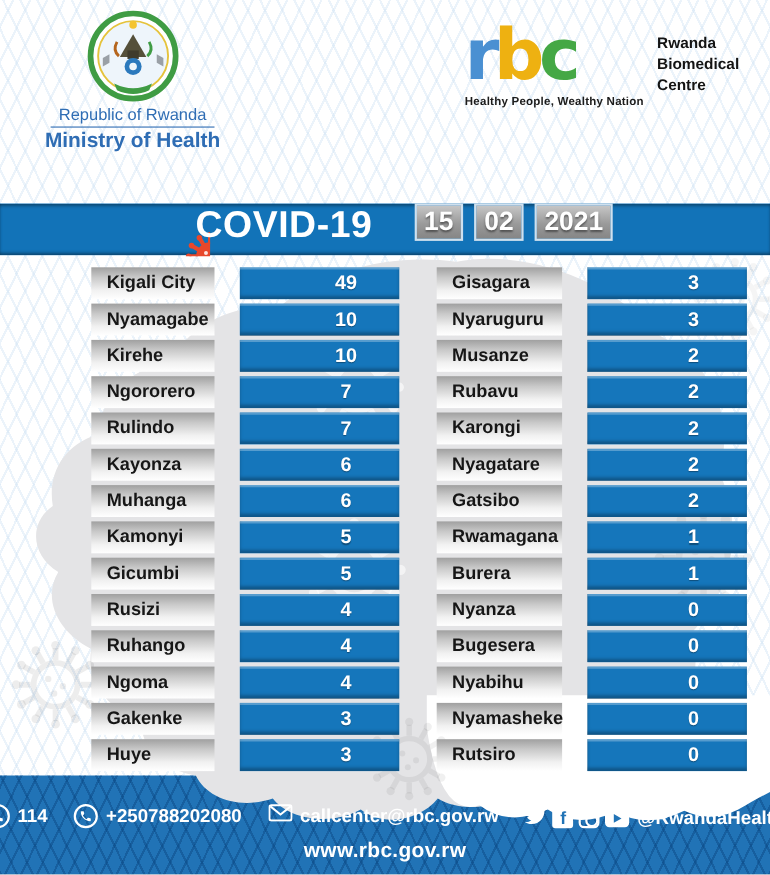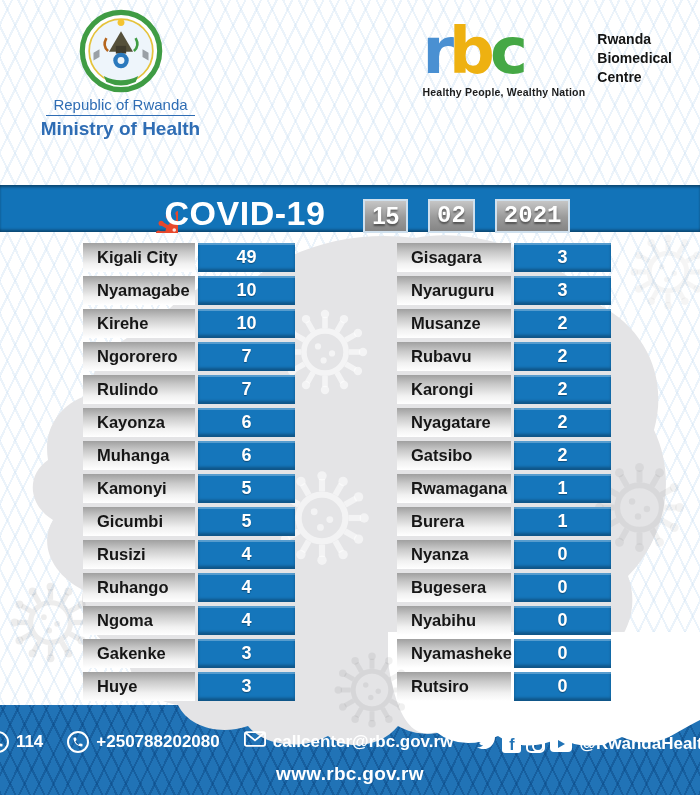--- a/index.html
+++ b/index.html
@@ -25,42 +25,42 @@
   .rbc-tagline{font-size:10.5px;font-weight:700;color:#1c1c1c;margin-top:6px;letter-spacing:.2px;}
   .rbc-name{margin-left:12px;margin-top:8px;font-size:14px;font-weight:700;color:#141414;line-height:19px;}
   
   .subtitle{position:absolute;top:146px;left:0;width:100%;text-align:center;
     font-size:17.5px;font-weight:700;color:#8d9196;letter-spacing:.2px;}
   .subtitle .sep{color:#b9bfc6;padding:0 10px;font-weight:400;}
   
   .banner{position:absolute;top:185px;left:0;width:700px;height:47px;background:#1273b8;
     box-shadow:inset 0 3px 3px -1px rgba(0,0,0,.4), inset 0 -3px 3px -1px rgba(0,0,0,.4);
     display:flex;align-items:center;justify-content:center;}
-  .banner-inner{display:flex;align-items:flex-end;}
+  .banner-inner{display:flex;align-items:flex-start;}
   .banner-virus{position:relative;z-index:1;margin-right:-13px;color:#e8472b;}
   .banner-title{position:relative;z-index:2;color:#fff;font-size:34px;font-weight:800;letter-spacing:.5px;}
   .date-boxes{display:flex;margin-left:38px;}
   .date-box{background:linear-gradient(180deg,#c6c6c6 0%,#9a9a9a 55%,#858585 100%);
     border:2px solid #cfe0ee;color:#fff;font-size:24px;font-weight:800;
     padding:1px 7px;text-shadow:0 2px 2px rgba(0,0,0,.45);}
-  .date-box + .date-box{margin-left:20px;font-family:Liberation Mono, monospace;}
+  .date-box + .date-box{margin-left:10px;}
   
   .map-layer{position:absolute;left:0;top:232px;width:700px;height:563px;z-index:2;pointer-events:none;}
   
   .table{position:absolute;top:243px;z-index:3;}
   .table.left{left:83px;}
   .table.right{left:397px;}
-  .row{display:flex;height:29px;margin-bottom:4px;}
+  .row{display:flex;height:29px;margin-bottom:4px;gap:20px;}
   .district{width:112px;background:linear-gradient(180deg,#a0a0a0 0%,#c9c9c9 32%,#f1f1f1 72%,#ffffff 100%);
     color:#161616;font-size:16.5px;font-weight:700;line-height:29px;padding-left:14px;box-sizing:border-box;
     white-space:nowrap;}
   .table.right .district{width:114px;}
   .cases{width:97px;margin-left:3px;background:#1576bb;color:#fff;font-size:18px;font-weight:700;
     line-height:29px;text-align:center;text-shadow:0 1px 1px rgba(0,0,0,.35);
-    box-shadow:inset 0 2px 0 rgba(255,255,255,.28), inset 0 -3px 3px rgba(0,0,0,.28);}
+    box-shadow:inset 0 2px 0 rgba(255,255,255,.28), inset 0 -3px 3px rgba(0,0,0,.28);padding-left:48px;}
   
   .footer{position:absolute;left:0;top:705px;width:700px;height:90px;background:#2173b6;z-index:1;
     background-image:
       repeating-linear-gradient(64deg, rgba(10,70,130,.45) 0 2px, transparent 2px 13px),
       repeating-linear-gradient(-64deg, rgba(10,70,130,.45) 0 2px, transparent 2px 13px);}
   .footer-content{position:absolute;left:0;top:705px;width:700px;height:90px;z-index:4;color:#fff;}
   .contact-row{display:flex;align-items:flex-start;justify-content:center;gap:24px;margin-top:26px;}
   .f-item{display:flex;align-items:center;gap:7px;font-size:17px;font-weight:700;white-space:nowrap;}
   .circle-ic{width:22px;height:22px;border:2px solid #fff;border-radius:50%;
     display:flex;align-items:center;justify-content:center;box-sizing:border-box;}

